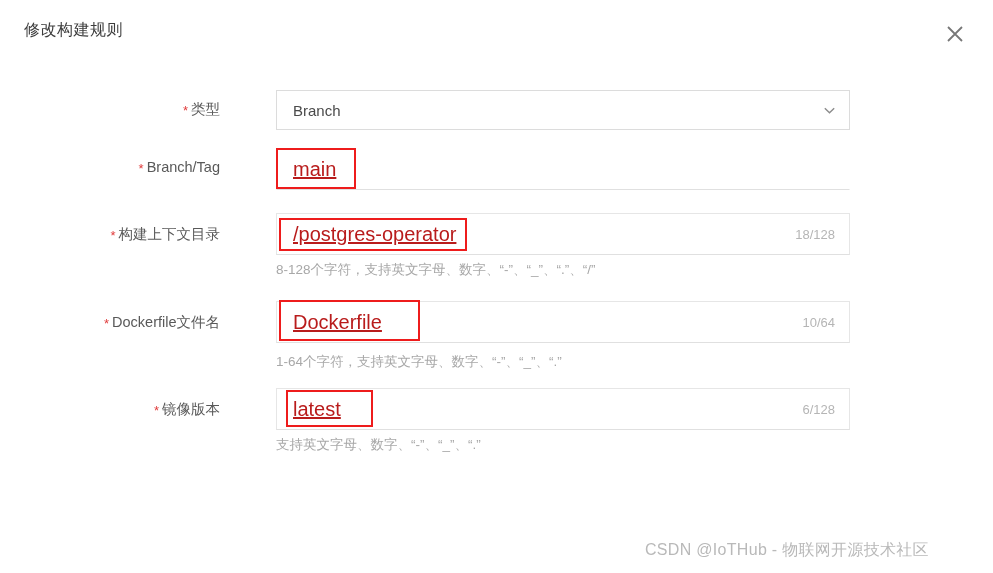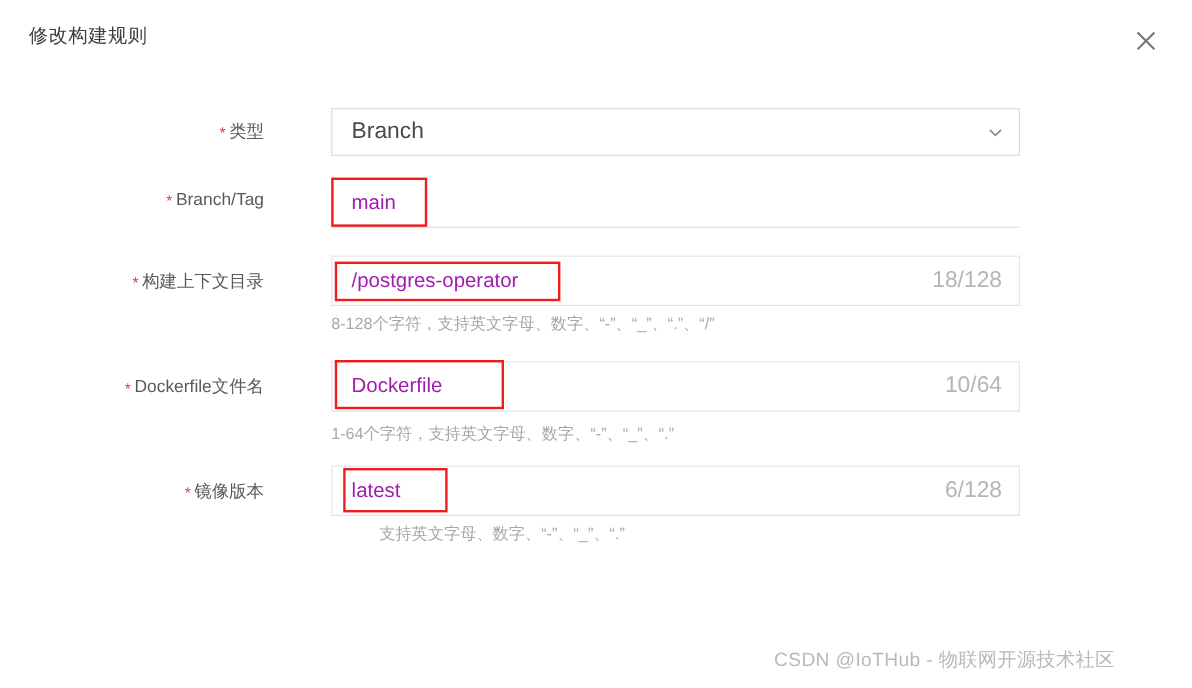--- a/index.html
+++ b/index.html
@@ -92,21 +92,21 @@
   .select-box {
     height: 38px;
     border: 1px solid #dcdcdc;
     display: flex;
     align-items: center;
     padding: 0 12px 0 16px;
     cursor: pointer;
   }
   .select-value {
     flex: 1;
-    font-size: 19px;
+    font-size: 15px;
     color: #4a4a4a;
   }
   .chevron {
     width: 16px;
     height: 16px;
     display: flex;
     align-items: center;
     justify-content: center;
     color: #8c8c8c;
   }
@@ -120,26 +120,27 @@
     align-items: center;
     padding: 0 14px 0 16px;
     cursor: text;
   }
   .text-box.with-box {
     border: 1px solid #e6e6e6;
     border-bottom: 1px solid #e0e0e0;
   }
   .text-value {
     flex: 1;
-    font-size: 17px;
-    color: #a21caf;
-    white-space: nowrap;
+    font-size: 20px;
+    color: #b91c1c;
+    white-space: nowrap;
+    text-decoration: underline;
   }
   .counter {
-    font-size: 19px;
+    font-size: 13px;
     color: #b5b5b5;
     white-space: nowrap;
   }
 
   .help-text {
     position: absolute;
     left: 276px;
     font-size: 13.5px;
     color: #a8a8a8;
     white-space: nowrap;
@@ -248,21 +249,21 @@
     <div class="form-row" style="top: 318px;">
       <div class="field-label" style="top: 12px;">
         <span class="req-star">*</span><span>镜像版本</span>
       </div>
       <div class="control" style="top: 0;">
         <div class="text-box with-box">
           <span class="text-value">latest</span>
           <span class="counter">6/128</span>
         </div>
       </div>
-      <div class="help-text" style="top: 48px; margin-left: 40px;">支持英文字母、数字、“-”、“_”、“.”</div>
+      <div class="help-text" style="top: 48px;">支持英文字母、数字、“-”、“_”、“.”</div>
     </div>
 
   </div>
 
   <div class="annot" style="left:276px; top:148px; width:80px; height:41px;"></div>
   <div class="annot" style="left:279px; top:218px; width:188px; height:33px;"></div>
   <div class="annot" style="left:279px; top:300px; width:141px; height:41px;"></div>
   <div class="annot" style="left:286px; top:390px; width:87px; height:37px;"></div>
 
   <div class="footer">

